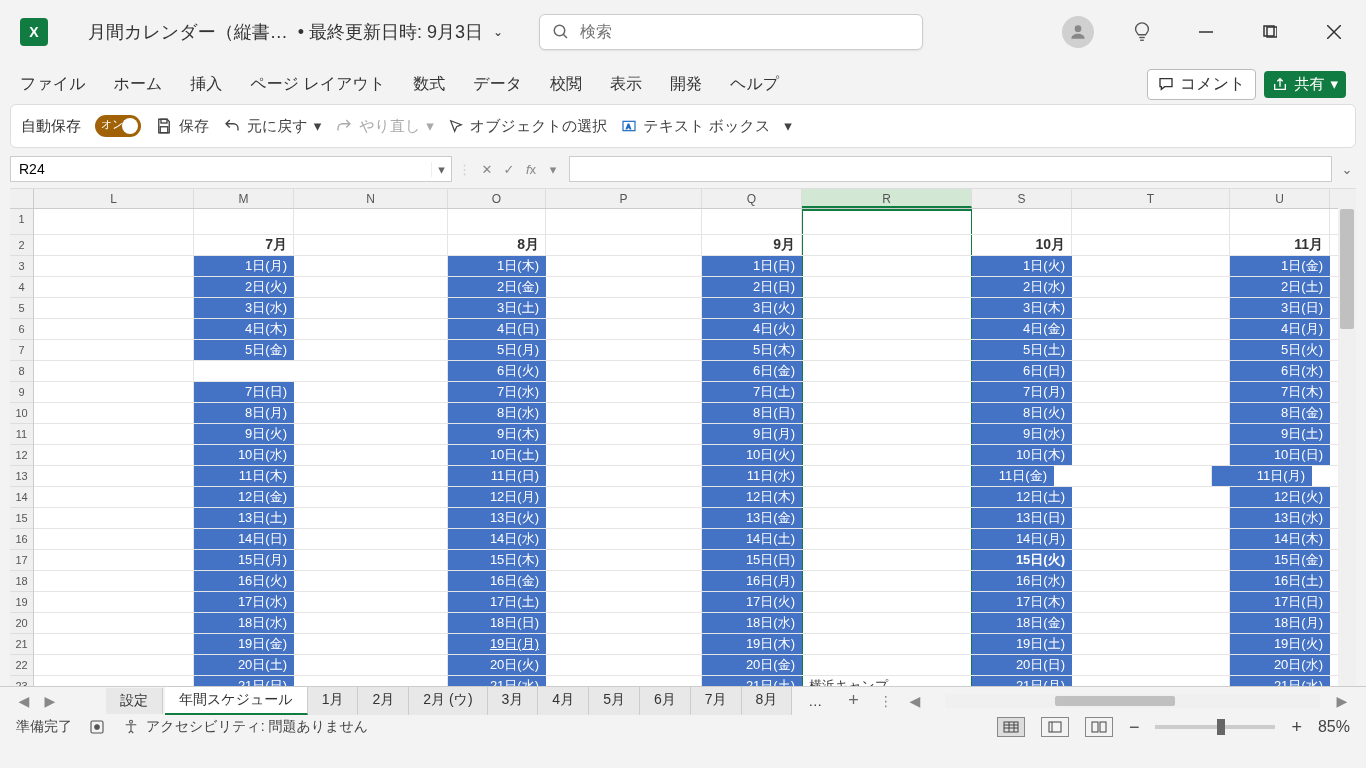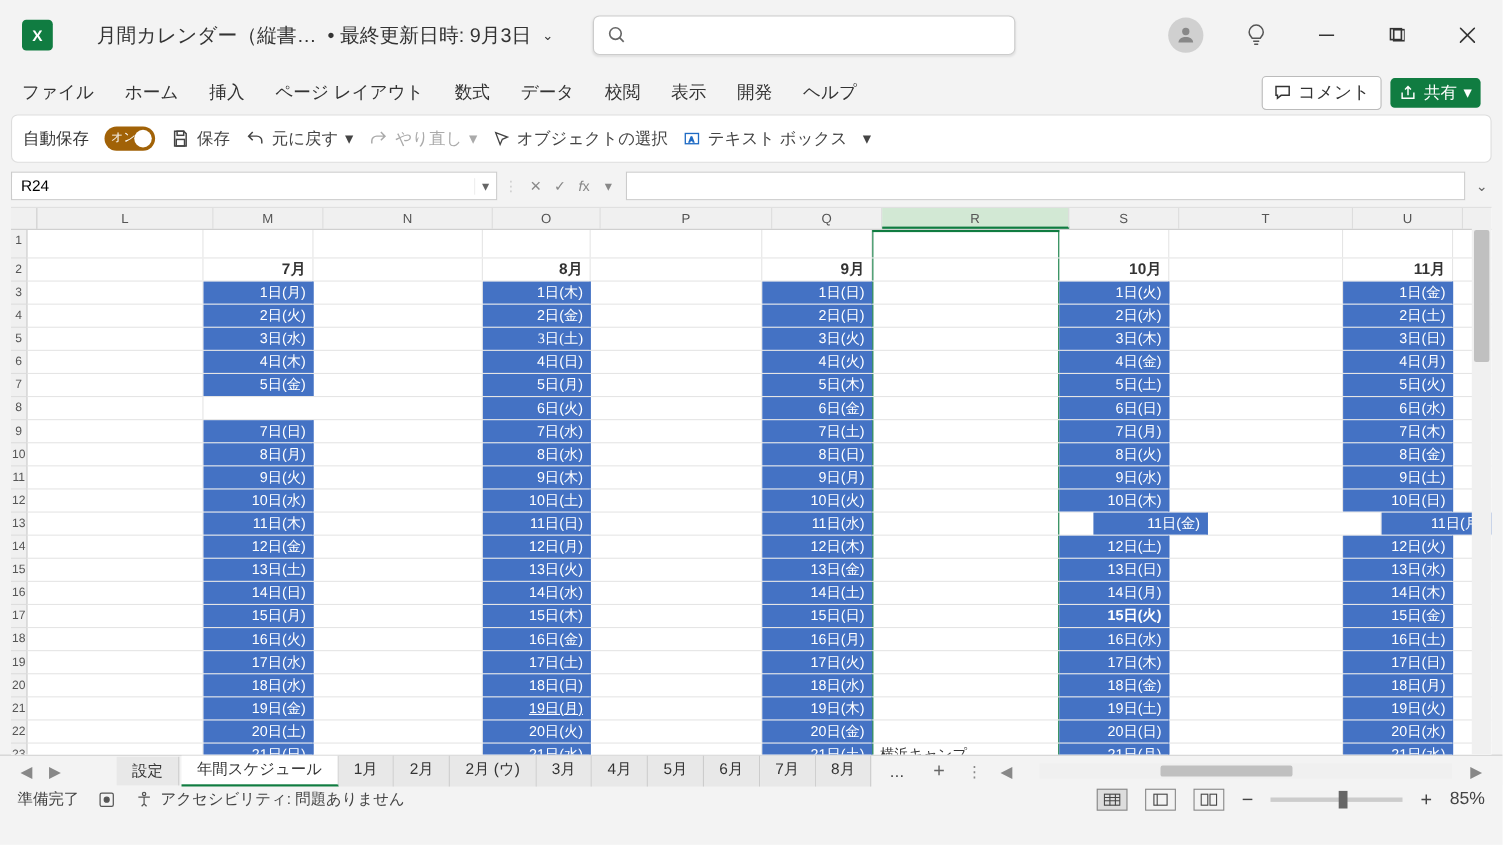--- a/index.html
+++ b/index.html
@@ -74,20 +74,21 @@
     <span class="last-mod">• 最終更新日時: 9月3日</span>
     <span class="chev">⌄</span>
   </div>
   <div class="searchbox">
     <span>
       <svg width="18" height="18" viewBox="0 0 24 24" fill="none" stroke="#666" stroke-width="2">
           <circle cx="10" cy="10" r="7"></circle>
           <line x1="20" y1="20" x2="15" y2="15"></line>
         </svg>
     </span>
+    <input placeholder="検索" style="">
   </div>
   <div class="tb-spacer"></div>
   <div class="tb-btn">
     <div class="avatar">
       <svg width="20" height="20" viewBox="0 0 24 24" fill="#888">
           <circle cx="12" cy="8" r="4"></circle>
           <path d="M4 20c0-4 4-6 8-6s8 2 8 6z"></path>
         </svg>
     </div>
   </div>
@@ -292,21 +293,21 @@
           <div class="cell date-cell" style="width: 100px;">2日(日)</div>
           <div class="cell" style="width: 170px; border-left: 1px solid rgb(16, 124, 65); border-right: 1px solid rgb(16, 124, 65);"></div>
           <div class="cell date-cell" style="width: 100px;">2日(水)</div>
           <div class="cell" style="width: 158px;"></div>
           <div class="cell date-cell" style="width: 100px;">2日(土)</div>
         </div>
         <div class="row">
           <div class="cell" style="width: 160px;"></div>
           <div class="cell date-cell" style="width: 100px;">3日(水)</div>
           <div class="cell" style="width: 154px;"></div>
-          <div class="cell date-cell" style="width: 98px; font-family: Liberation Serif, serif;">3日(土)</div>
+          <div class="cell date-cell" style="width: 98px;">3日(土)</div>
           <div class="cell" style="width: 156px;"></div>
           <div class="cell date-cell" style="width: 100px;">3日(火)</div>
           <div class="cell" style="width: 170px; border-left: 1px solid rgb(16, 124, 65); border-right: 1px solid rgb(16, 124, 65);"></div>
           <div class="cell date-cell" style="width: 100px;">3日(木)</div>
           <div class="cell" style="width: 158px;"></div>
           <div class="cell date-cell" style="width: 100px;">3日(日)</div>
         </div>
         <div class="row">
           <div class="cell" style="width: 160px;"></div>
           <div class="cell date-cell" style="width: 100px;">4日(木)</div>
@@ -392,21 +393,21 @@
           <div class="cell date-cell" style="width: 100px;">10日(日)</div>
         </div>
         <div class="row">
           <div class="cell" style="width: 160px;"></div>
           <div class="cell date-cell" style="width: 100px;">11日(木)</div>
           <div class="cell" style="width: 154px;"></div>
           <div class="cell date-cell" style="width: 98px;">11日(日)</div>
           <div class="cell" style="width: 156px;"></div>
           <div class="cell date-cell" style="width: 100px;">11日(水)</div>
           <div class="cell" style="width: 170px; border-left: 1px solid rgb(16, 124, 65); border-right: 1px solid rgb(16, 124, 65);"></div>
-          <div class="cell date-cell" style="width: 104px; margin-left: 31px;">11日(金)</div>
+          <div class="cell date-cell" style="width: 82px;">11日(金)</div>
           <div class="cell" style="width: 158px;"></div>
           <div class="cell date-cell" style="width: 100px;">11日(月)</div>
         </div>
         <div class="row">
           <div class="cell" style="width: 160px;"></div>
           <div class="cell date-cell" style="width: 100px;">12日(金)</div>
           <div class="cell" style="width: 154px;"></div>
           <div class="cell date-cell" style="width: 98px;">12日(月)</div>
           <div class="cell" style="width: 156px;"></div>
           <div class="cell date-cell" style="width: 100px;">12日(木)</div>

